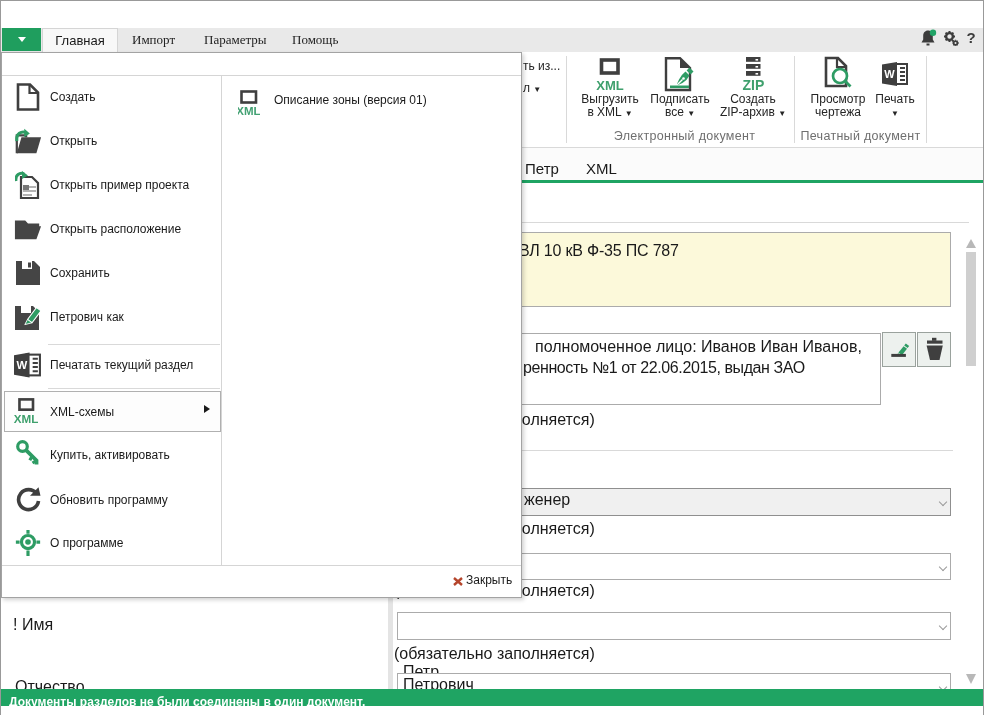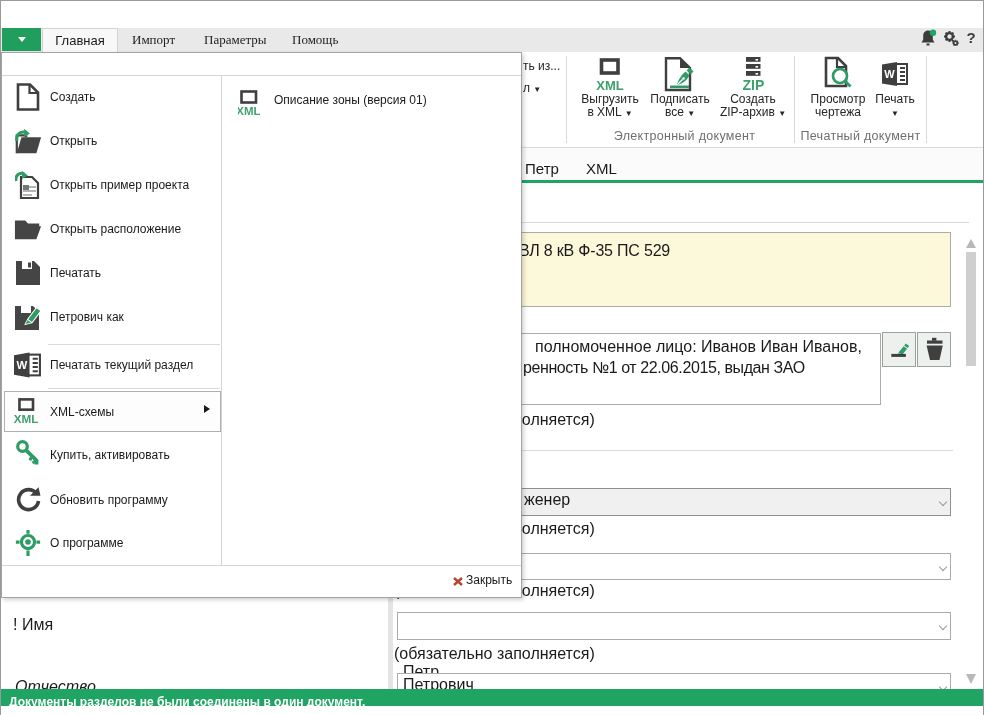--- a/index.html
+++ b/index.html
@@ -178,26 +178,26 @@
 
   <div id="doctabs">
     <div class="dtab" style="left:523px;">Петр</div>
     <div class="dtab" style="left:584px;">XML</div>
   </div>
   <div id="greenline"></div>
 
   <div id="content">
     <div id="splitter"></div>
     <div class="leftlabel" style="left:11px; top:433px;">! Имя</div>
-    <div class="leftlabel" style="left:13px; top:495px;font-style:italic;">Отчество</div>
+    <div class="leftlabel" style="left:13px; top:495px;">Отчество</div>
 
     <div class="hsep" style="left:391px; top:39px; width:576px;"></div>
 
     <div class="field" style="top:49px; height:75px; background:#fcf9da;"></div>
-    <div class="ftext" style="left:517px; top:59px; letter-spacing:-0.2px;">ВЛ 8 кВ Ф-35 ПС 529</div>
+    <div class="ftext" style="left:517px; top:59px; letter-spacing:-0.2px;">ВЛ 10 кВ Ф-35 ПС 787</div>
 
     <div class="field" style="top:150px; height:72px; width:484px;"></div>
     <div class="ftext" style="left:533px; top:155px;">полномоченное лицо: Иванов Иван Иванов,</div>
     <div class="ftext" style="left:521px; top:176px; letter-spacing:-0.4px;">ренность №1 от 22.06.2015, выдан ЗАО</div>
 
     <div class="abs" style="left:880px; top:149px; width:34px; height:35px; background:#edf1ee; border:1px solid #9aa29d;">
       <svg width="33" height="33" viewBox="0 0 33 33">
         <path d="M15.5 19.6 L20.6 13.2 L24 15.8 L18.9 22.2 Z" fill="#2e9c64"></path>
         <path d="M21.2 12.4 L22.8 10.4 L26.2 13 L24.6 15 Z" fill="#2e9c64"></path>
         <path d="M13.1 22.8 L15.5 19.6 L18.9 22.2 Z" fill="#8cc6a6"></path>
@@ -292,21 +292,21 @@
     </div>
 
     <div class="mitem" style="top:198px;">
       <div class="mic">
         <svg width="26" height="26" viewBox="0 0 26 26">
           <path d="M1 1 H19 L25 7 V25 H1 Z" fill="#454545"></path>
           <rect x="7" y="1" width="10" height="8" fill="#fff"></rect>
           <rect x="13" y="2.5" width="3" height="5" fill="#454545"></rect>
         </svg>
       </div>
-      <div class="mtxt">Печатать</div>
+      <div class="mtxt">Сохранить</div>
     </div>
 
     <div class="mitem" style="top:242px;">
       <div class="mic">
         <svg width="28" height="28" viewBox="0 0 28 28">
           <path d="M1 3 H19 L25 9 V27 H1 Z" fill="#454545"></path>
           <rect x="7" y="3" width="10" height="7" fill="#fff"></rect>
           <path d="M13.5 16.5 L22.5 4.5 L27 7.8 L18 19.8 Z" fill="#2e9c64" stroke="#fff" stroke-width="1.1"></path>
           <path d="M10.8 21.6 L13.5 16.5 L18 19.8 Z" fill="#2e9c64" stroke="#fff" stroke-width="0.9"></path>
         </svg>

